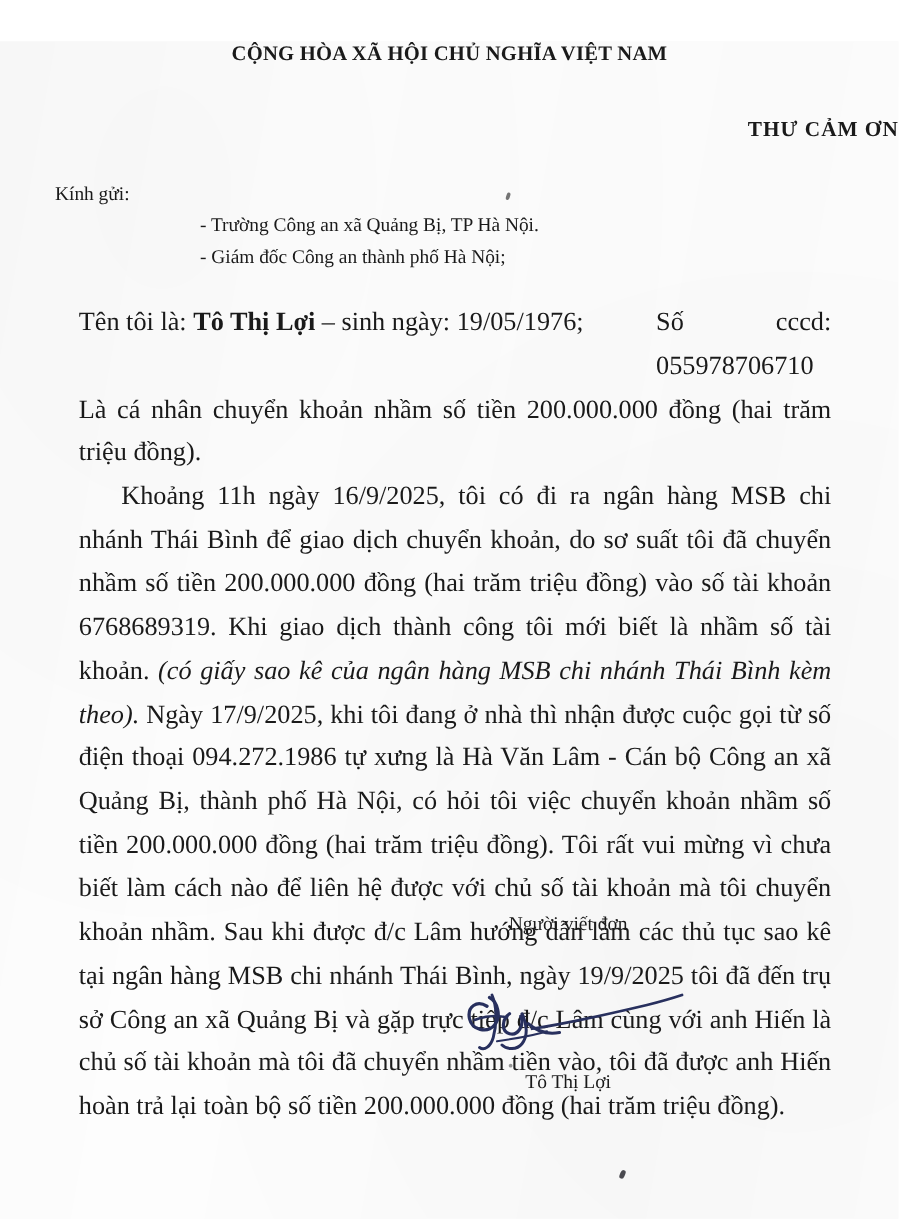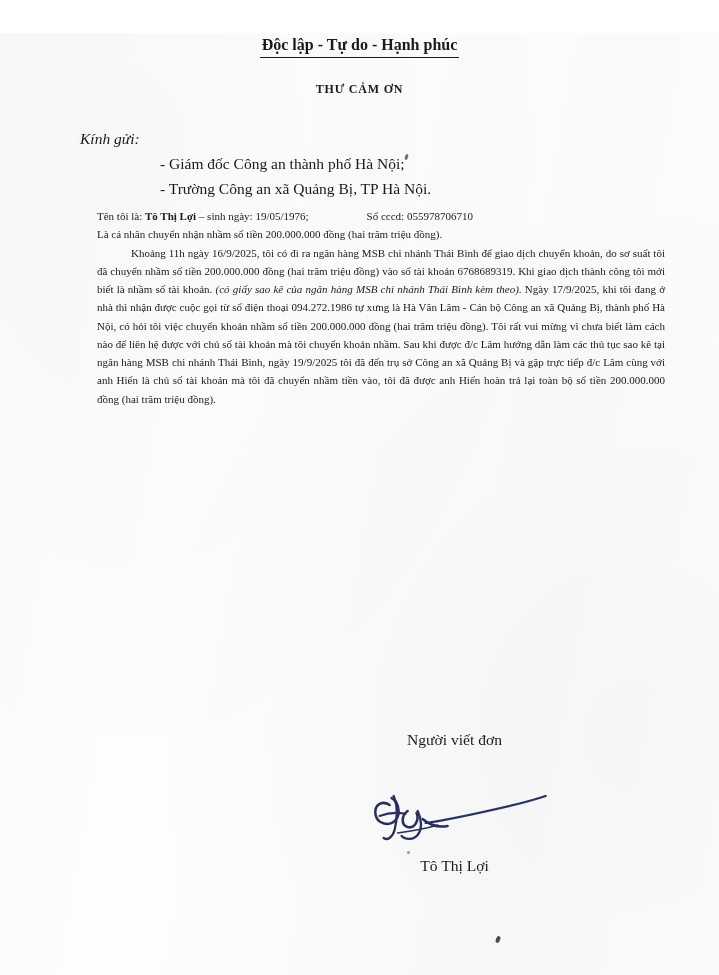--- a/index.html
+++ b/index.html
@@ -58,48 +58,47 @@
     font-size: 16px;
     line-height: 1.3;
     margin-top: 2px;
     display: inline-block;
     border-bottom: 1.3px solid #1a1a1a;
     padding: 0 2px 1px 2px;
   }
 
   
   .doc-title {
-    text-align: center;
+    text-align: right;
     font-weight: bold;
-    font-size: 12px;
+    font-size: 17px;
     letter-spacing: 0.8px;
-    margin-top: 24px;
+    margin-top: 40px;
   }
 
   
   .recipients-block {
     margin-top: 30px;
     font-size: 15.5px;
   }
   .recipient-label {
-    margin-left: 80px;
+    margin-left: 44px;
     line-height: 1.55;
-    font-style: italic;
   }
   .recipient-item {
     margin-left: 160px;
     line-height: 1.62;
   }
 
   
   .body-block {
-    margin-top: 6px;
-    padding-left: 97px;
+    margin-top: 22px;
+    padding-left: 63px;
     padding-right: 54px;
-    font-size: 11px;
+    font-size: 21px;
     line-height: 1.66;
     text-align: justify;
   }
   .body-block p {
     margin: 0;
   }
   .para-indent {
     text-indent: 34px;
   }
   .ident-line {
@@ -186,40 +185,40 @@
 </style>
 </head>
 <body>
 
 <div class="page">
   <div class="scan-noise"></div>
 
   <div class="content">
 
     <div class="national-heading">
-      <div class="national-line2">Độc lập - Tự do - Hạnh phúc</div>
+      <div class="national-line1">CỘNG HÒA XÃ HỘI CHỦ NGHĨA VIỆT NAM</div>
     </div>
 
     <div class="doc-title">THƯ CẢM ƠN</div>
 
     <div class="recipients-block">
       <div class="recipient-label">Kính gửi:</div>
+      <div class="recipient-item">- Trường Công an xã Quảng Bị, TP Hà Nội.</div>
       <div class="recipient-item">- Giám đốc Công an thành phố Hà Nội;</div>
-      <div class="recipient-item">- Trường Công an xã Quảng Bị, TP Hà Nội.</div>
     </div>
 
     <div class="body-block">
 
       <p class="ident-line">
         <span class="ident-left"><span>Tên tôi là: </span><b>Tô Thị Lợi</b><span> – sinh ngày: 19/05/1976;</span></span>
         <span class="ident-right">Số cccd: 055978706710</span>
       </p>
 
 
-      <p>Là cá nhân chuyển nhận nhầm số tiền 200.000.000 đồng (hai trăm triệu đồng).</p>
+      <p>Là cá nhân chuyển khoản nhầm số tiền 200.000.000 đồng (hai trăm triệu đồng).</p>
 
       <p class="para-indent"><span>Khoảng 11h ngày 16/9/2025, tôi có đi ra ngân hàng MSB chi nhánh Thái Bình để giao dịch chuyển khoản, do sơ suất tôi đã chuyển nhầm số tiền 200.000.000 đồng (hai trăm triệu đồng) vào số tài khoản 6768689319. Khi giao dịch thành công tôi mới biết là nhầm số tài khoản. </span><span class="ital">(có giấy sao kê của ngân hàng MSB chi nhánh Thái Bình kèm theo).</span><span> Ngày 17/9/2025, khi tôi đang ở nhà thì nhận được cuộc gọi từ số điện thoại 094.272.1986 tự xưng là Hà Văn Lâm - Cán bộ Công an xã Quảng Bị, thành phố Hà Nội, có hỏi tôi việc chuyển khoản nhầm số tiền 200.000.000 đồng (hai trăm triệu đồng). Tôi rất vui mừng vì chưa biết làm cách nào để liên hệ được với chủ số tài khoản mà tôi chuyển khoản nhầm. Sau khi được đ/c Lâm hướng dẫn làm các thủ tục sao kê tại ngân hàng MSB chi nhánh Thái Bình, ngày 19/9/2025 tôi đã đến trụ sở Công an xã  Quảng Bị và gặp trực tiếp đ/c Lâm cùng với anh Hiến là chủ số tài khoản mà tôi đã chuyển nhầm tiền vào, tôi đã được anh Hiến hoàn trả lại toàn bộ số tiền 200.000.000 đồng (hai trăm triệu đồng).</span></p>
 
 
     </div>
 
     <div class="signature-block">
       <div class="signature-inner">
         <div class="signer-role">Người viết đơn</div>
 

